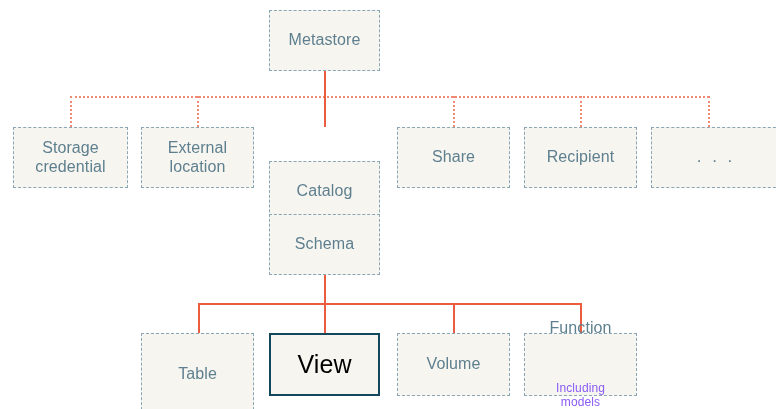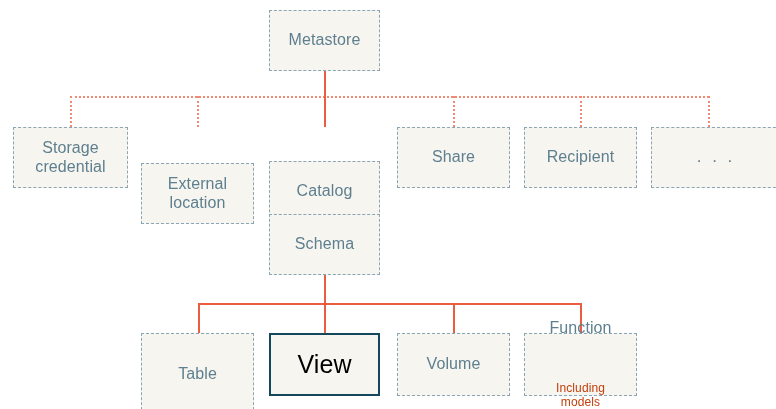--- a/index.html
+++ b/index.html
@@ -39,21 +39,21 @@
   }
   .node .ttl {
     display: block;
     white-space: pre-line;
   }
   .node .sub {
     display: block;
     font-size: 12px;
     line-height: 1.2;
     margin-top: 11px;
-    color: #c2410c;
+    color: #8b5cf6;
     white-space: pre-line;
   }
 
   
   .node.highlight {
     border: 2px solid #14475c;
     color: #000000;
     font-size: 25px;
     background: #f7f5f0;
   }
@@ -113,21 +113,21 @@
 
   <div class="node" style="left:269px; top:10px; width:111px; height:61px;">
     <span class="ttl">Metastore</span>
   </div>
 
   <div class="node" style="left:13px; top:127px; width:115px; height:61px;">
     <span class="ttl">Storage
 credential</span>
   </div>
 
-  <div class="node" style="left:141px; top:127px; width:113px; height:61px;margin-top:36px;">
+  <div class="node" style="left:141px; top:127px; width:113px; height:61px;">
     <span class="ttl">External
 location</span>
   </div>
 
   <div class="node" style="left:269px; top:127px; width:111px; height:61px;margin-top:34px;">
     <span class="ttl">Catalog</span>
   </div>
 
   <div class="node" style="left:397px; top:127px; width:113px; height:61px;">
     <span class="ttl">Share</span>

